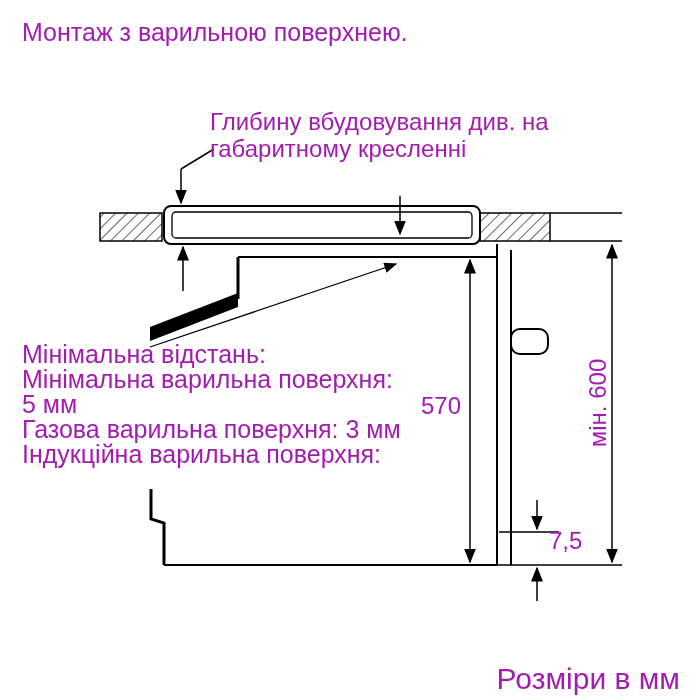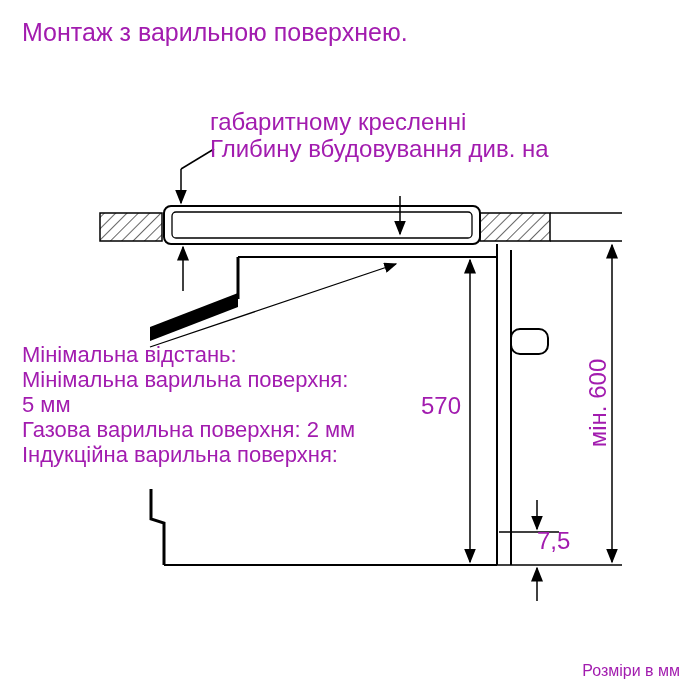--- a/index.html
+++ b/index.html
@@ -4,27 +4,27 @@
 <style>
   html,body{margin:0;padding:0;background:#ffffff;}
   #stage{
     position:relative;width:700px;height:700px;background:#ffffff;
     font-family:"Liberation Sans", sans-serif;color:#a21caf;overflow:hidden;
   }
   .abs{position:absolute;white-space:nowrap;}
   #drawing{position:absolute;left:0;top:0;}
   .title{font-size:25px;}
   .note{font-size:24px;line-height:27px;}
-  .minnote{font-size:22px;line-height:25px;}
+  .minnote{font-size:25px;line-height:25px;}
   .dim{font-size:24px;}
   .rot{
     width:150px;height:28px;text-align:center;
     transform:rotate(-90deg);
   }
-  .footer{font-size:16px;width:230px;text-align:right;}
+  .footer{font-size:30px;width:230px;text-align:right;}
 </style>
 </head>
 <body>
 
 <div id="stage">
 
   <svg id="drawing" width="700" height="700" viewBox="0 0 700 700">
     <defs>
       <pattern id="hatch" width="8" height="8" patternUnits="userSpaceOnUse" patternTransform="rotate(45)">
         <line x1="0" y1="0" x2="0" y2="8" stroke="#000" stroke-width="1.2"></line>
@@ -72,33 +72,33 @@
       <line x1="470" y1="260" x2="470" y2="562" stroke="#000" stroke-width="1.5" marker-start="url(#arr)" marker-end="url(#arr)"></line>
       <line x1="612" y1="245" x2="612" y2="562" stroke="#000" stroke-width="1.5" marker-start="url(#arr)" marker-end="url(#arr)"></line>
       <line x1="537" y1="500" x2="537" y2="529" stroke="#000" stroke-width="1.5" marker-end="url(#arr)"></line>
       <line x1="537" y1="601" x2="537" y2="568" stroke="#000" stroke-width="1.5" marker-end="url(#arr)"></line>
     </g>
   </svg>
 
   <div class="abs title" style="left:22px;top:18px;">Монтаж з варильною поверхнею.</div>
 
   <div class="abs note" style="left:210px;top:108px;">
+    <div>Глибину вбудовування див. на</div>
     <div>габаритному кресленні</div>
-    <div>Глибину вбудовування див. на</div>
   </div>
 
   <div class="abs minnote" style="left:22px;top:342px;">
     <div>Мінімальна відстань:</div>
     <div>Мінімальна варильна поверхня:</div>
     <div>5 мм</div>
-    <div>Газова варильна поверхня: 2 мм</div>
+    <div>Газова варильна поверхня: 3 мм</div>
     <div>Індукційна варильна поверхня:</div>
   </div>
 
   <div class="abs dim" style="left:421px;top:392px;">570</div>
 
   <div class="abs dim rot" style="left:523px;top:389px;">мін. 600</div>
 
-  <div class="abs dim" style="left:537px;top:527px;">7,5</div>
+  <div class="abs dim" style="left:549px;top:527px;">7,5</div>
 
   <div class="abs footer" style="left:450px;top:662px;">Розміри в мм</div>
 
 </div>
 
 </body></html>

